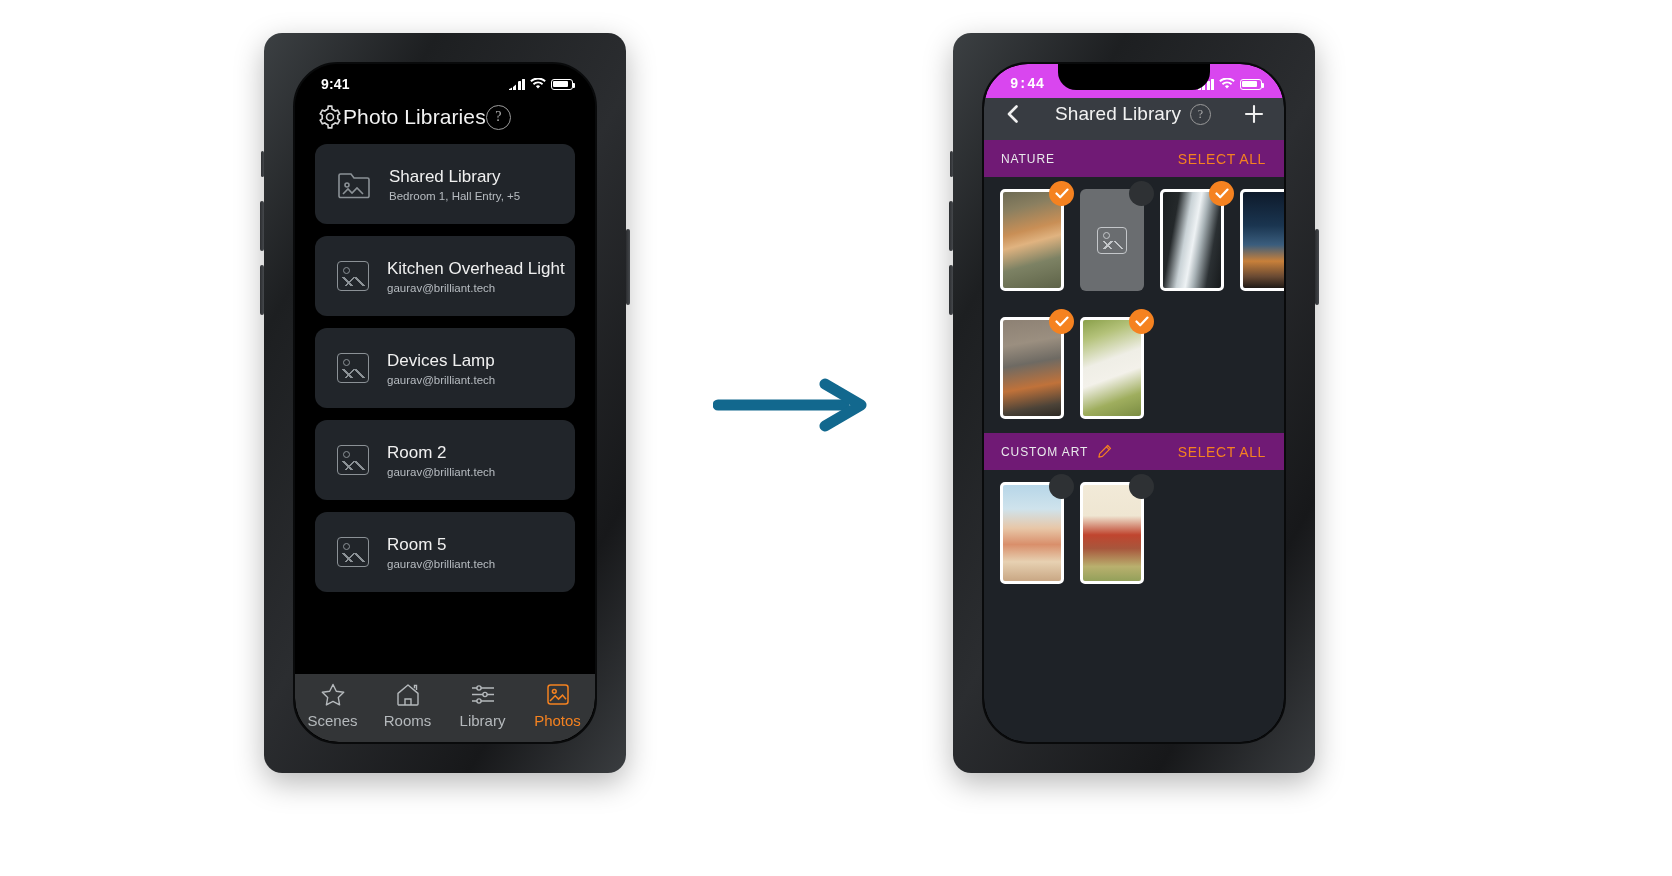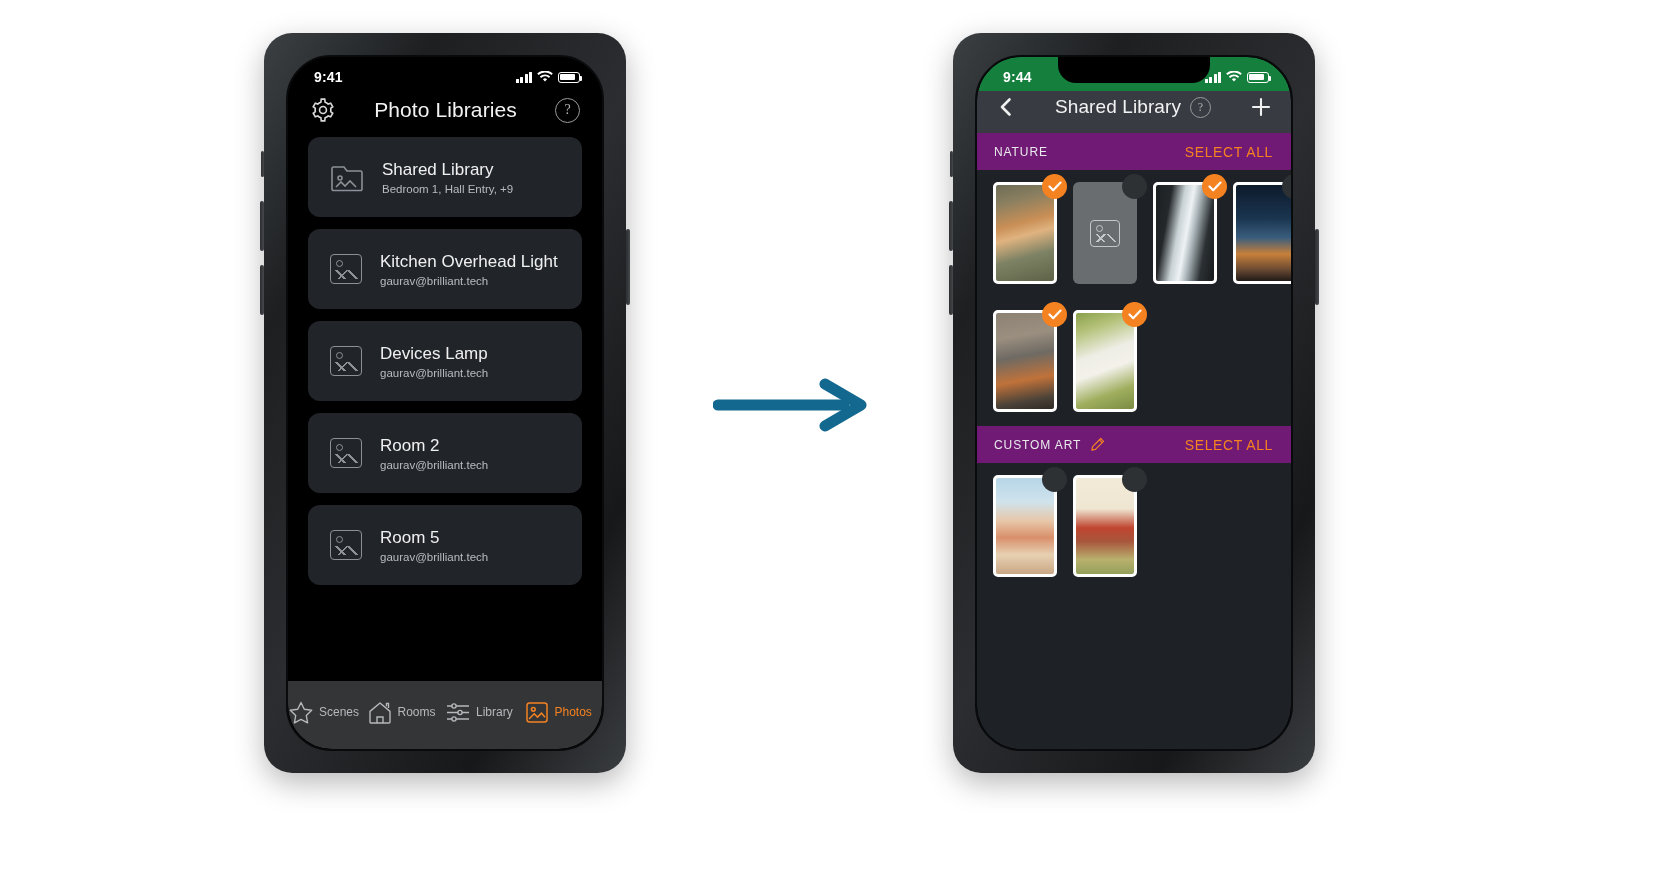--- a/index.html
+++ b/index.html
@@ -7,23 +7,23 @@
     width: 1672px; height: 876px;
     background: #ffffff;
     font-family: "Liberation Sans", sans-serif;
     overflow: hidden;
     position: relative;
   }
 
   
   .phone {
     position: absolute;
-    border-radius: 28px;
+    border-radius: 18px;
     background: linear-gradient(120deg,#3c4043 0%,#1d1f21 22%,#2b2d30 50%,#17181a 80%,#3a3d40 100%);
-    padding: 22px;
+    padding: 29px;
     box-shadow: 0 10px 30px rgba(0,0,0,0.28);
   }
   .phone-inner {
     width: 100%; height: 100%;
     border-radius: 46px;
     background: #000;
     overflow: hidden;
     position: relative;
     border: 2px solid #090a0b;
   }
@@ -70,21 +70,21 @@
     width:2px; height:5px; background:#fff; border-radius:0 1px 1px 0;
   }
   .batt span { display:block; height:100%; width:86%; background:#fff; border-radius:1px; }
 
   
   #phoneLeft { left: 264px; top: 33px; width: 362px; height: 740px; }
   #phoneLeft .phone-inner { border-radius: 45px; }
   #phoneLeft .notch { width: 152px; height: 26px; }
 
   .nav-left {
-    display: flex; align-items: center; justify-content: space-between;
+    display: flex; align-items: center; 
     padding: 6px 22px 14px 22px;
     background: #000;
   }
   .nav-title { color: #f2f2f2; font-size: 21px; font-weight: 400; letter-spacing: 0.1px; }
   .icon-gear { width: 26px; height: 26px; display:block; }
   .icon-help {
     width: 25px; height: 25px; border: 1.6px solid #9a9a9a; border-radius: 50%;
     color: #b3b3b3; font-size: 14px; display: flex; align-items: center; justify-content: center;
     font-family: "Liberation Serif", serif;
   }
@@ -125,31 +125,31 @@
   }
 
   .tabbar {
     margin-top: auto;
     height: 68px; flex: 0 0 68px;
     background: #333537;
     display: flex; align-items: center;
     padding-bottom: 6px;
   }
   .tab {
-    flex: 1; display: flex; flex-direction: row; align-items: center; gap: 5px;
-    color: #b5b9bc; font-size: 12px;
+    flex: 1; display: flex; flex-direction: column; align-items: center; gap: 5px;
+    color: #b5b9bc; font-size: 15px;
   }
   .tab.active { color: #f58220; }
   .tab svg { display:block; }
 
   
   #phoneRight { left: 953px; top: 33px; width: 362px; height: 740px; }
   #phoneRight .notch { width: 152px; height: 26px; }
   #phoneRight .screen { background: #1a1d21; }
-  #phoneRight .statusbar { background: #15803d; }
+  #phoneRight .statusbar { background: #d946ef; font-family: Liberation Mono, monospace; }
 
   .nav-right {
     display: flex; align-items: center; justify-content: space-between;
     padding: 4px 18px 14px 18px;
     background: #383c42;
   }
   .nav-center { display: flex; align-items: center; gap: 9px; }
   .nav-right .nav-title { font-size: 19px; }
   .back-chevron { width: 22px; height: 22px; }
   .plus-icon { width: 24px; height: 24px; }
@@ -261,21 +261,21 @@
       <div class="lib-list">
 
         <div class="lib-item">
           <svg class="thumb-folder" viewBox="0 0 34 32" fill="none" stroke="#8b9196" stroke-width="1.6">
             <path d="M2 7.5V28a1.5 1.5 0 0 0 1.5 1.5h27A1.5 1.5 0 0 0 32 28V11.5a1.5 1.5 0 0 0-1.5-1.5H17l-3-4H3.5A1.5 1.5 0 0 0 2 7.5z"></path>
             <circle cx="10" cy="17" r="2"></circle>
             <path d="M6 26l5-5 4 4 5-5 6 6"></path>
           </svg>
           <div class="lib-text">
             <span class="lib-title">Shared Library</span>
-            <span class="lib-sub">Bedroom 1, Hall Entry, +9</span>
+            <span class="lib-sub">Bedroom 1, Hall Entry, +5</span>
           </div>
         </div>
 
         <div class="lib-item">
           <span class="thumb-ph"></span>
           <div class="lib-text">
             <span class="lib-title">Kitchen Overhead Light</span>
             <span class="lib-sub">gaurav@brilliant.tech</span>
           </div>
         </div>

